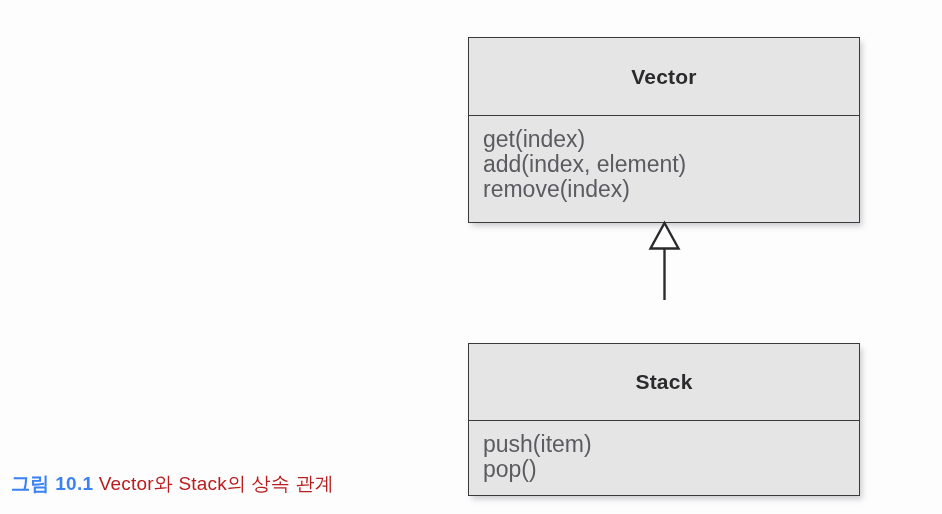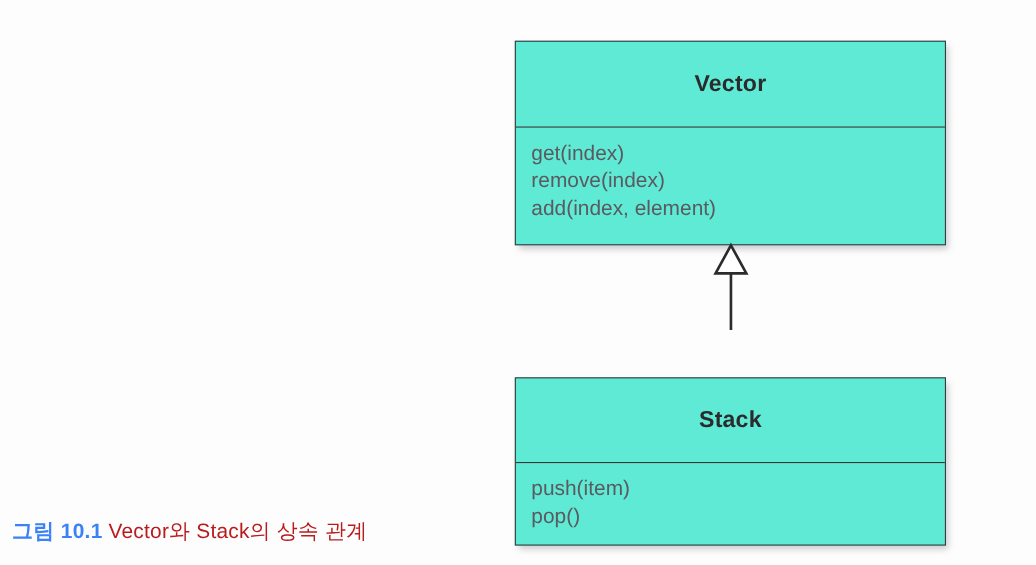--- a/index.html
+++ b/index.html
@@ -18,21 +18,21 @@
   #canvas {
     position: absolute;
     inset: 0;
     width: 942px;
     height: 514px;
   }
 
   
   .uml-class {
     position: absolute;
-    background: #5eead4;
+    background: #e5e5e5;
     border: 1.6px solid #3a3a3c;
     box-sizing: border-box;
     box-shadow: 3px 4px 6px -1px rgba(120,120,125,0.38);
   }
 
   .uml-class-name {
     display: flex;
     align-items: center;
     justify-content: center;
     font-weight: bold;
@@ -43,21 +43,21 @@
     box-sizing: border-box;
     user-select: none;
   }
 
   .uml-class-members {
     box-sizing: border-box;
     padding: 11px 0 0 14px;
   }
 
   .uml-member {
-    font-size: 19px;
+    font-size: 23px;
     line-height: 25px;
     color: #5a5a60;
     white-space: nowrap;
   }
 
   
   #class-vector {
     left: 468px;
     top: 37px;
     width: 392px;
@@ -110,22 +110,22 @@
 </style>
 </head>
 <body>
 
 <div id="canvas">
 
   <div class="uml-class" id="class-vector">
     <div class="uml-class-name">Vector</div>
     <div class="uml-class-members">
       <div class="uml-member">get(index)</div>
+      <div class="uml-member">add(index, element)</div>
       <div class="uml-member">remove(index)</div>
-      <div class="uml-member">add(index, element)</div>
     </div>
   </div>
 
   <svg id="generalization" viewBox="0 0 70 82">
 
     <line x1="34.5" y1="82" x2="34.5" y2="30.5" stroke="#2b2b2d" stroke-width="2.4"></line>
 
     <polygon points="34.5,5 48.5,30.5 20.5,30.5" fill="#ffffff" stroke="#2b2b2d" stroke-width="2.4" stroke-linejoin="miter"></polygon>
   </svg>
 

